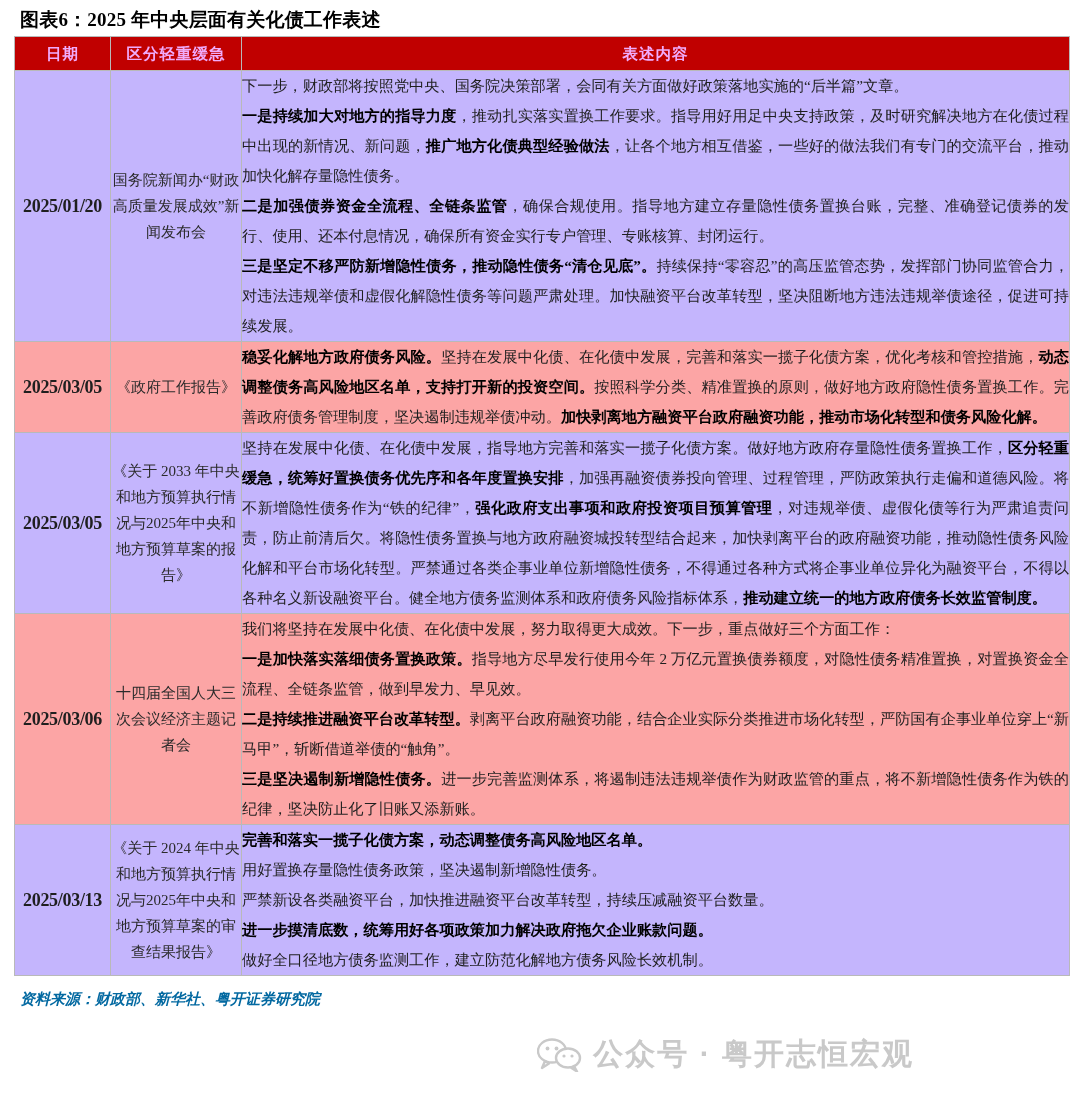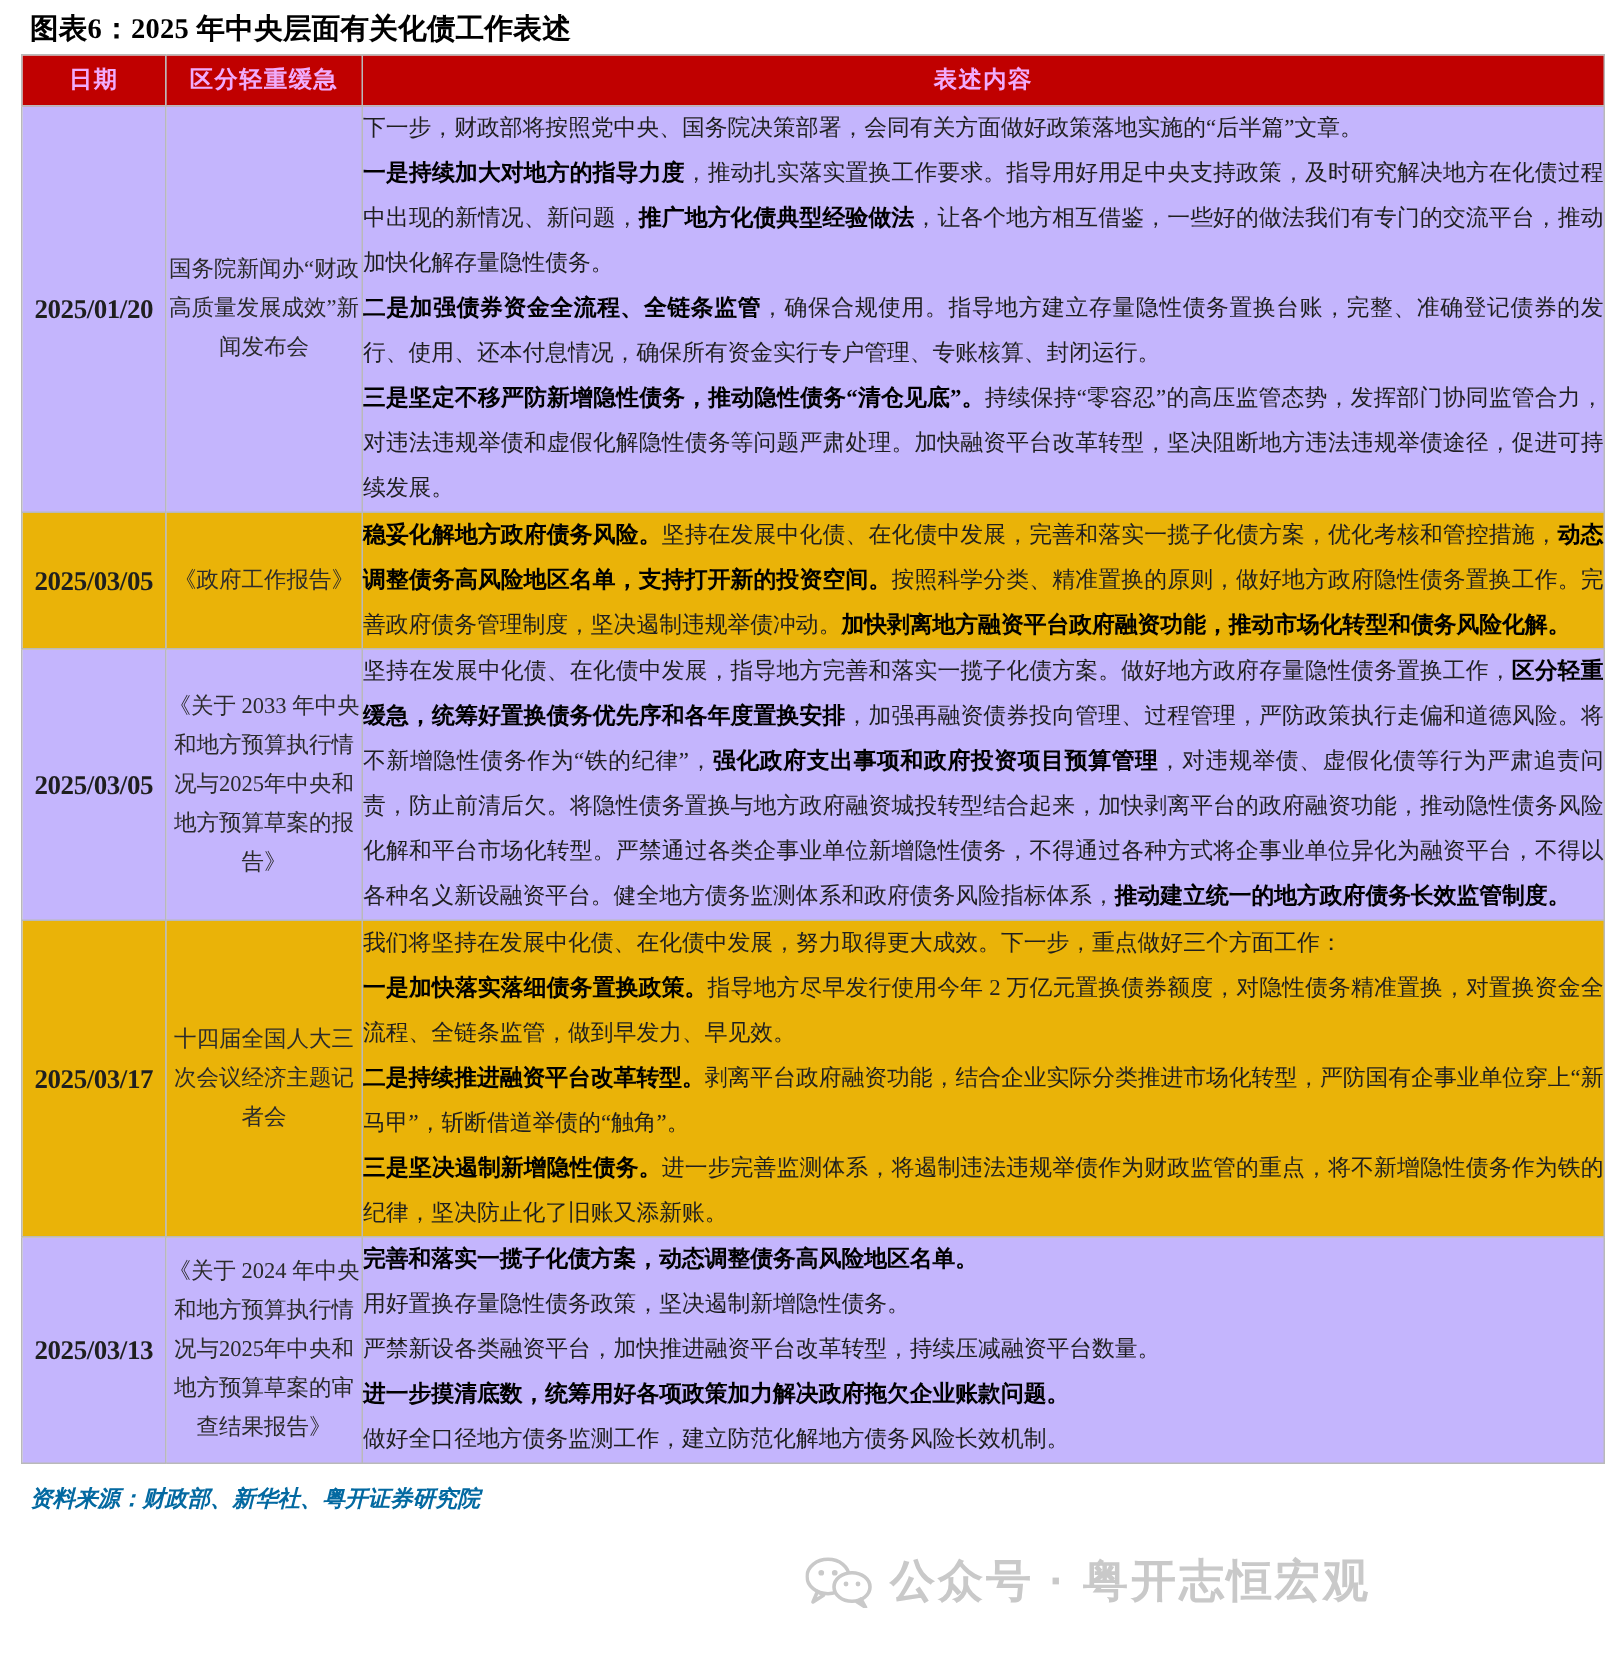--- a/index.html
+++ b/index.html
@@ -79,21 +79,21 @@
   }
   td.c-body {
     width: 827px;
     padding: 5px 8px 6px 8px;
     font-size: 15.2px;
     line-height: 30px;
     color: #1f1f1f;
     text-align: justify;
     text-justify: inter-ideograph;
   }
-  tr.shade td { background: #eab308; }
+  tr.shade td { background: #fca5a5; }
   tr.plain td { background: #c4b5fd; }
 
   .para { margin: 0; }
   .para b { font-weight: bold; color: #000; }
 
   
   .source {
     margin-top: 14px;
     padding-left: 6px;
     font-size: 15px;
@@ -154,21 +154,21 @@
           </td>
         </tr>
         <tr class="plain">
           <td class="c-date">2025/03/05</td>
           <td class="c-doc">《关于 2033 年中央和地方预算执行情况与2025年中央和地方预算草案的报告》</td>
           <td class="c-body">
             <p class="para"><span>坚持在发展中化债、在化债中发展，指导地方完善和落实一揽子化债方案。做好地方政府存量隐性债务置换工作，</span><b>区分轻重缓急，统筹好置换债务优先序和各年度置换安排</b><span>，加强再融资债券投向管理、过程管理，严防政策执行走偏和道德风险。将不新增隐性债务作为“铁的纪律”，</span><b>强化政府支出事项和政府投资项目预算管理</b><span>，对违规举债、虚假化债等行为严肃追责问责，防止前清后欠。将隐性债务置换与地方政府融资城投转型结合起来，加快剥离平台的政府融资功能，推动隐性债务风险化解和平台市场化转型。严禁通过各类企事业单位新增隐性债务，不得通过各种方式将企事业单位异化为融资平台，不得以各种名义新设融资平台。健全地方债务监测体系和政府债务风险指标体系，</span><b>推动建立统一的地方政府债务长效监管制度。</b></p>
           </td>
         </tr>
         <tr class="shade">
-          <td class="c-date">2025/03/17</td>
+          <td class="c-date">2025/03/06</td>
           <td class="c-doc">十四届全国人大三次会议经济主题记者会</td>
           <td class="c-body">
             <p class="para"><span>我们将坚持在发展中化债、在化债中发展，努力取得更大成效。下一步，重点做好三个方面工作：</span></p>
             <p class="para"><b>一是加快落实落细债务置换政策。</b><span>指导地方尽早发行使用今年 2 万亿元置换债券额度，对隐性债务精准置换，对置换资金全流程、全链条监管，做到早发力、早见效。</span></p>
             <p class="para"><b>二是持续推进融资平台改革转型。</b><span>剥离平台政府融资功能，结合企业实际分类推进市场化转型，严防国有企事业单位穿上“新马甲”，斩断借道举债的“触角”。</span></p>
             <p class="para"><b>三是坚决遏制新增隐性债务。</b><span>进一步完善监测体系，将遏制违法违规举债作为财政监管的重点，将不新增隐性债务作为铁的纪律，坚决防止化了旧账又添新账。</span></p>
           </td>
         </tr>
         <tr class="plain">
           <td class="c-date">2025/03/13</td>

